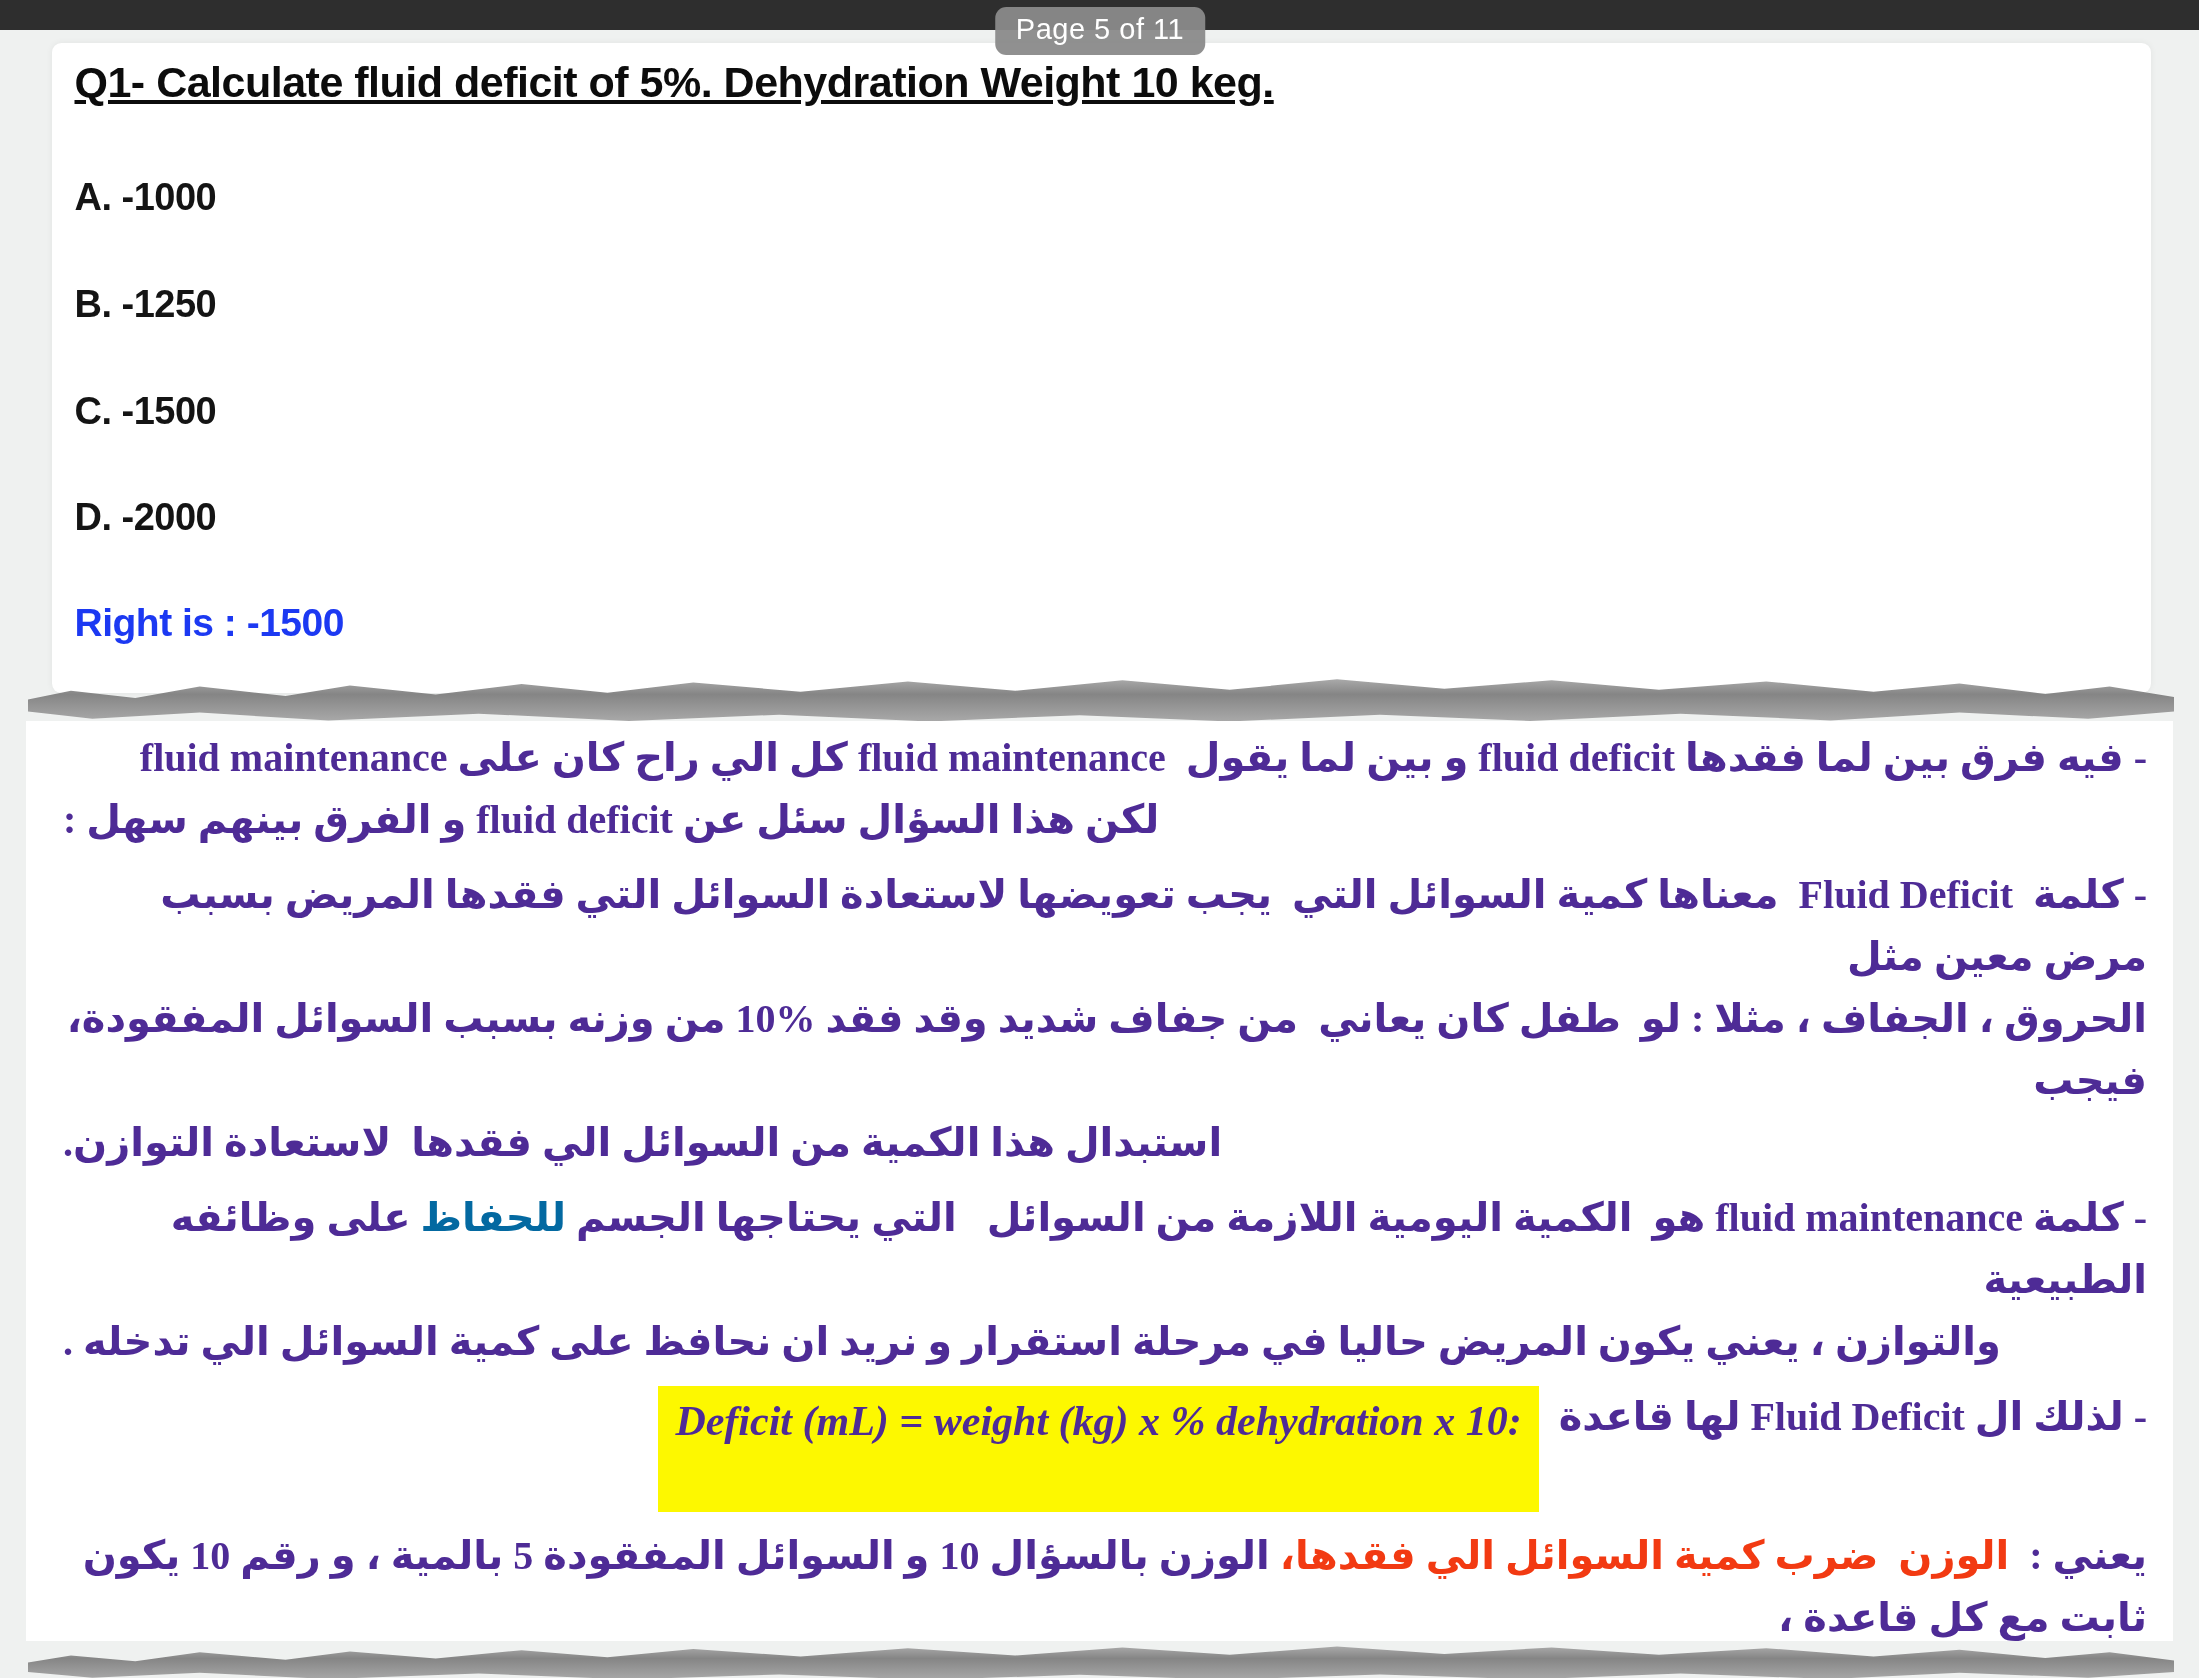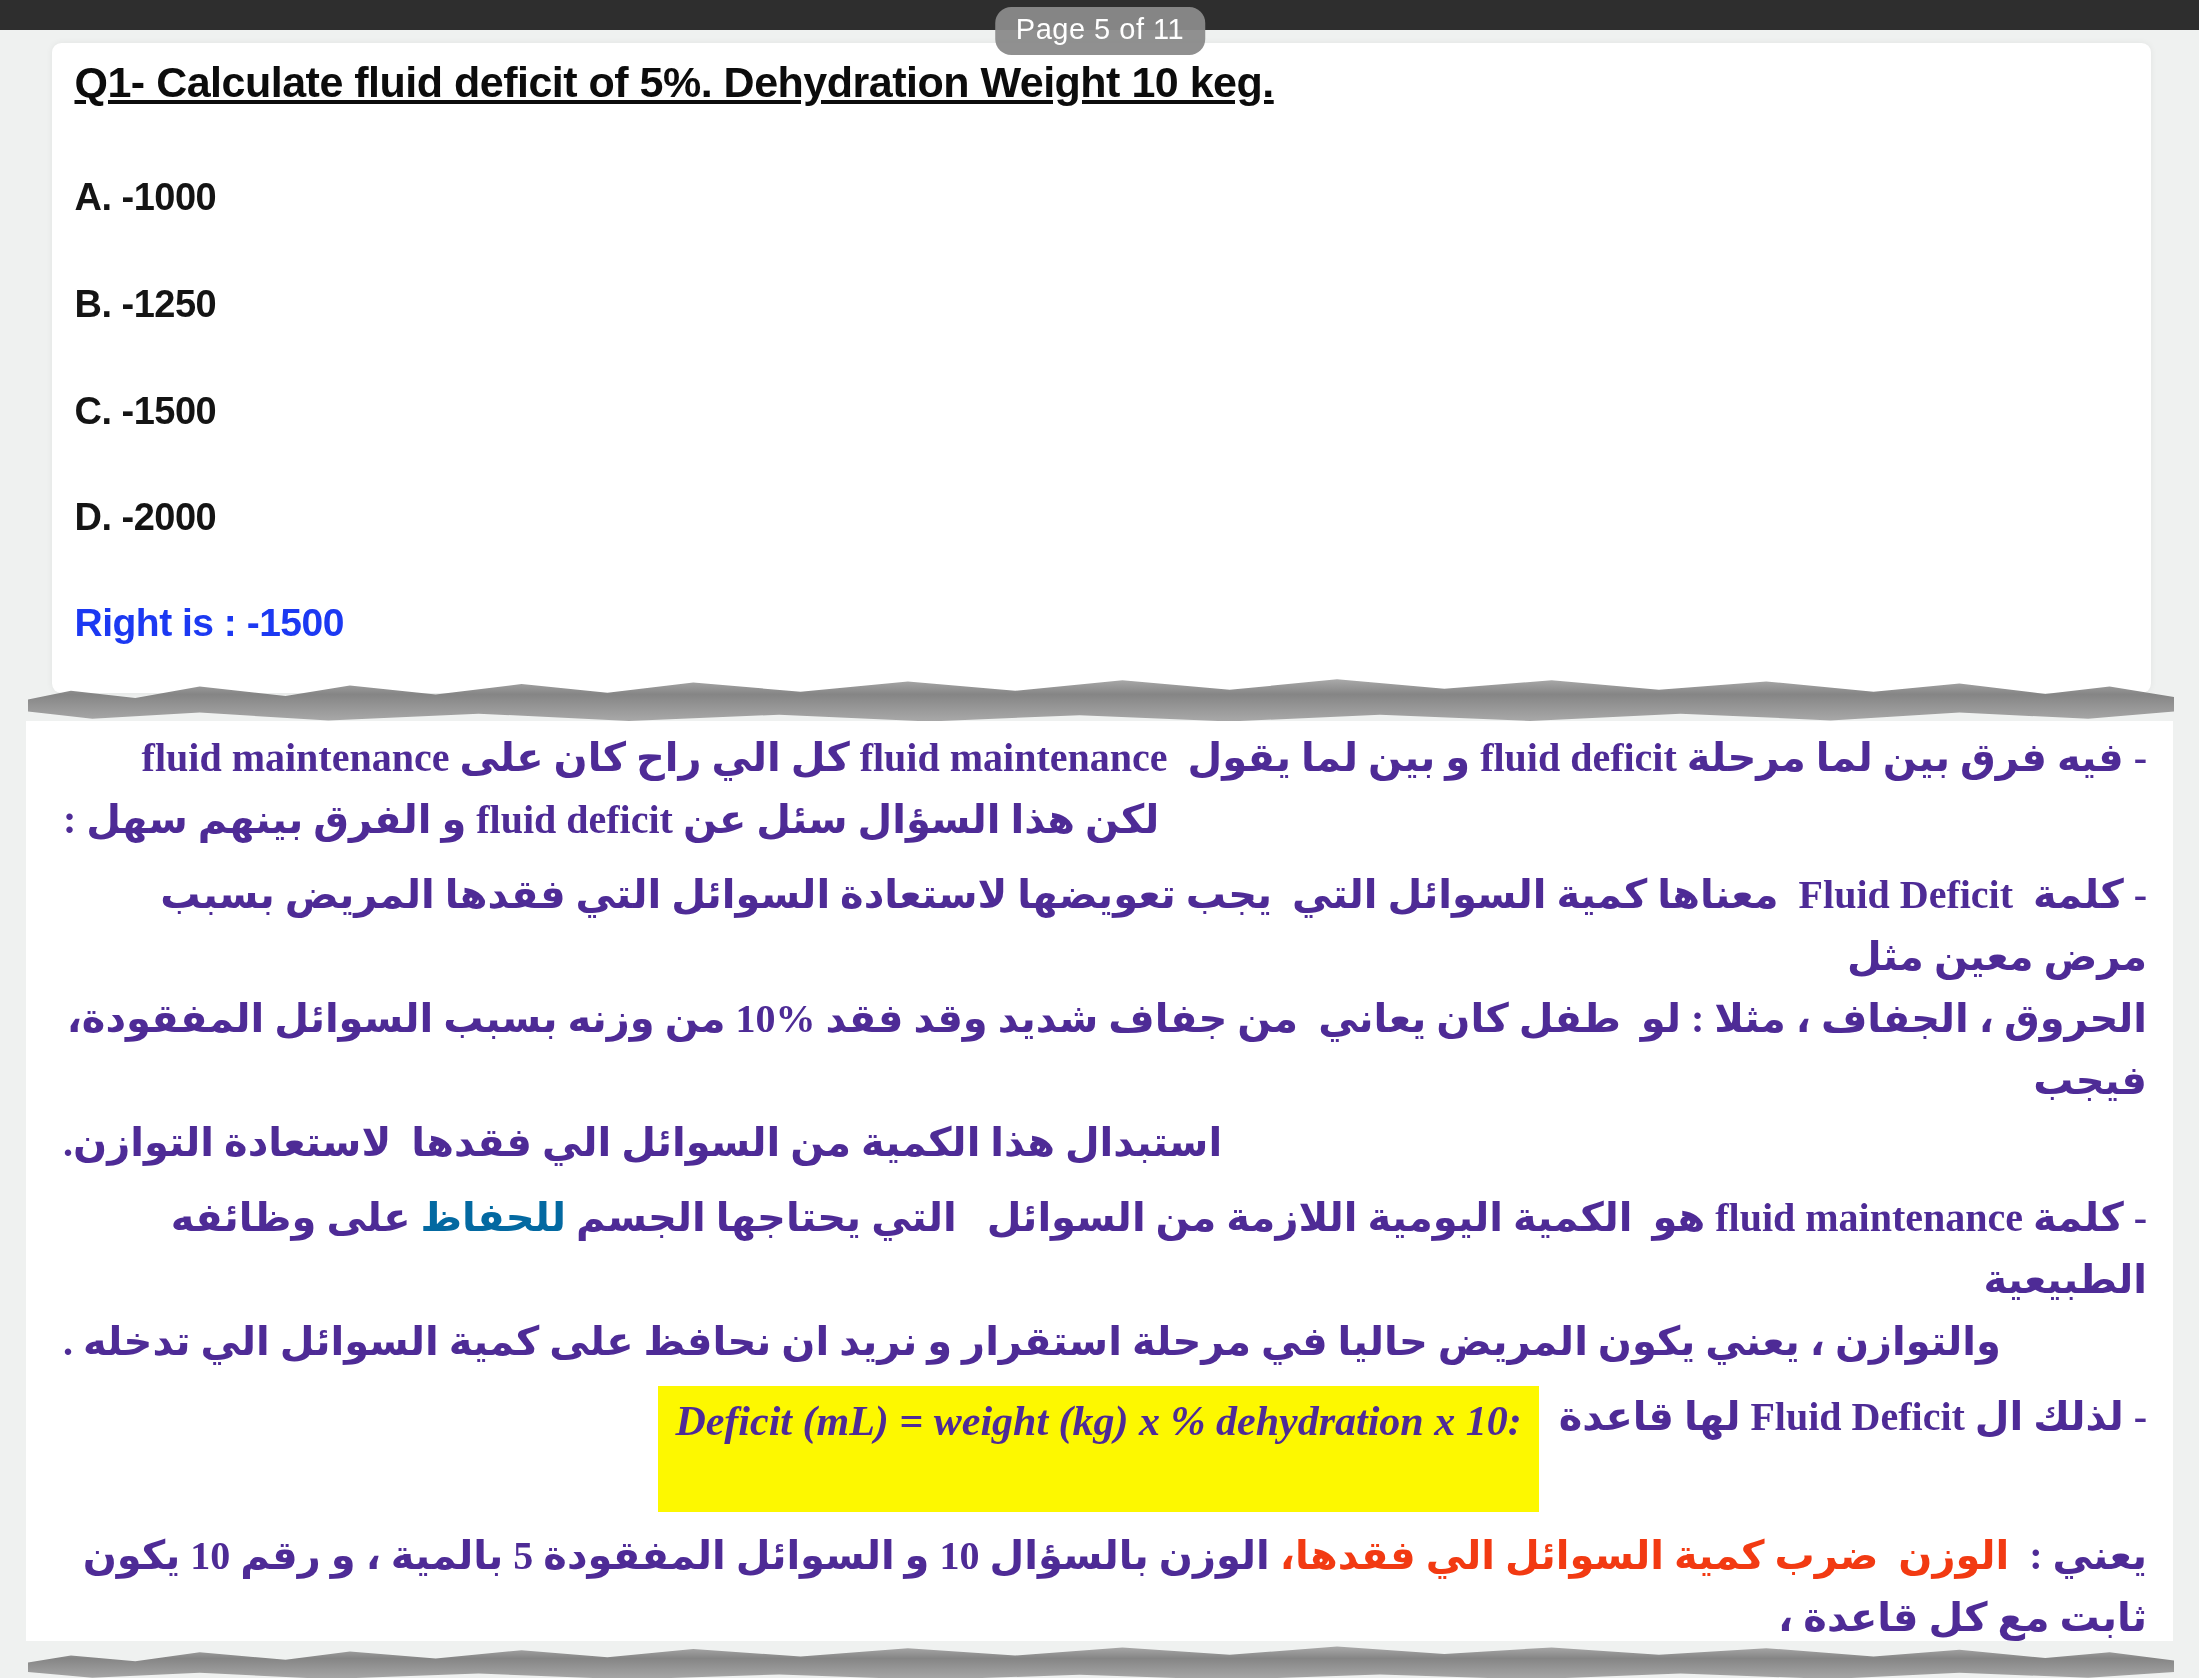--- a/index.html
+++ b/index.html
@@ -16,21 +16,21 @@
   .topbar{
     position:absolute;left:0;top:0;width:100%;height:30px;
     background:#2e2e2e;
   }
   .badge{
     position:absolute;top:6.6px;left:50%;transform:translateX(-50%);
     background:rgba(138,138,138,.95);
     color:#fff;
     font-size:29px;font-weight:400;
     padding:6.6px 20.6px 8.4px 20.6px;
-    border-radius:16px;
+    border-radius:11px;
     z-index:30;
     letter-spacing:0.5px;
   }
 
   
   .sheet1{
     position:absolute;left:52px;top:43px;width:2099px;height:650px;
     background:#ffffff;border-radius:9.4px;
     box-shadow:0 0 7.5px rgba(0,0,0,.06);
   }
@@ -107,21 +107,21 @@
     <div class="opt opt-a">A. -1000</div>
     <div class="opt opt-b">B. -1250</div>
     <div class="opt opt-c">C. -1500</div>
     <div class="opt opt-d">D. -2000</div>
     <div class="answer">Right is : -1500</div>
   </div>
 
   <div class="torn torn-mid"></div>
 
   <div class="sheet2">
-    <div class="line"><span class="seg ar">- فيه فرق بين لما مرحلة </span><span class="seg en">fluid deficit</span><span class="seg ar"> و بين لما يقول  </span><span class="seg en">fluid maintenance</span><span class="seg ar"> كل الي راح كان على </span><span class="seg en">fluid maintenance</span></div>
+    <div class="line"><span class="seg ar">- فيه فرق بين لما فقدها </span><span class="seg en">fluid deficit</span><span class="seg ar"> و بين لما يقول  </span><span class="seg en">fluid maintenance</span><span class="seg ar"> كل الي راح كان على </span><span class="seg en">fluid maintenance</span></div>
     <div class="line c"><span class="seg ar">لكن هذا السؤال سئل عن </span><span class="seg en">fluid deficit</span><span class="seg ar"> و الفرق بينهم سهل :</span></div>
     <div class="line ps"><span class="seg ar">- كلمة  </span><span class="seg en">Fluid Deficit</span><span class="seg ar">  معناها كمية السوائل التي  يجب تعويضها لاستعادة السوائل التي فقدها المريض بسبب مرض معين مثل</span></div>
     <div class="line"><span class="seg ar">الحروق ، الجفاف ، مثلا : لو  طفل كان يعاني  من جفاف شديد وقد فقد %10 من وزنه بسبب السوائل المفقودة، فيجب</span></div>
     <div class="line c"><span class="seg ar">استبدال هذا الكمية من السوائل الي فقدها  لاستعادة التوازن.</span></div>
     <div class="line ps"><span class="seg ar">- كلمة </span><span class="seg en">fluid maintenance</span><span class="seg ar"> هو  الكمية اليومية اللازمة من السوائل   التي يحتاجها الجسم </span><span class="seg pink">للحفاظ</span><span class="seg ar"> على وظائفه الطبيعية</span></div>
     <div class="line c"><span class="seg ar">والتوازن ، يعني يكون المريض حاليا في مرحلة استقرار و نريد ان نحافظ على كمية السوائل الي تدخله .</span></div>
     <div class="line ps"><span class="seg ar">- لذلك ال </span><span class="seg en">Fluid Deficit</span><span class="seg ar"> لها قاعدة  </span><span class="seg formula">:Deficit (mL) = weight (kg) x % dehydration x 10</span></div>
     <div class="line ps"><span class="seg ar">يعني :  </span><span class="seg red">الوزن  ضرب كمية السوائل الي فقدها،</span><span class="seg ar"> الوزن بالسؤال 10 و السوائل المفقودة 5 بالمية ، و رقم 10 يكون ثابت مع كل قاعدة ،</span></div>
 
   </div>

